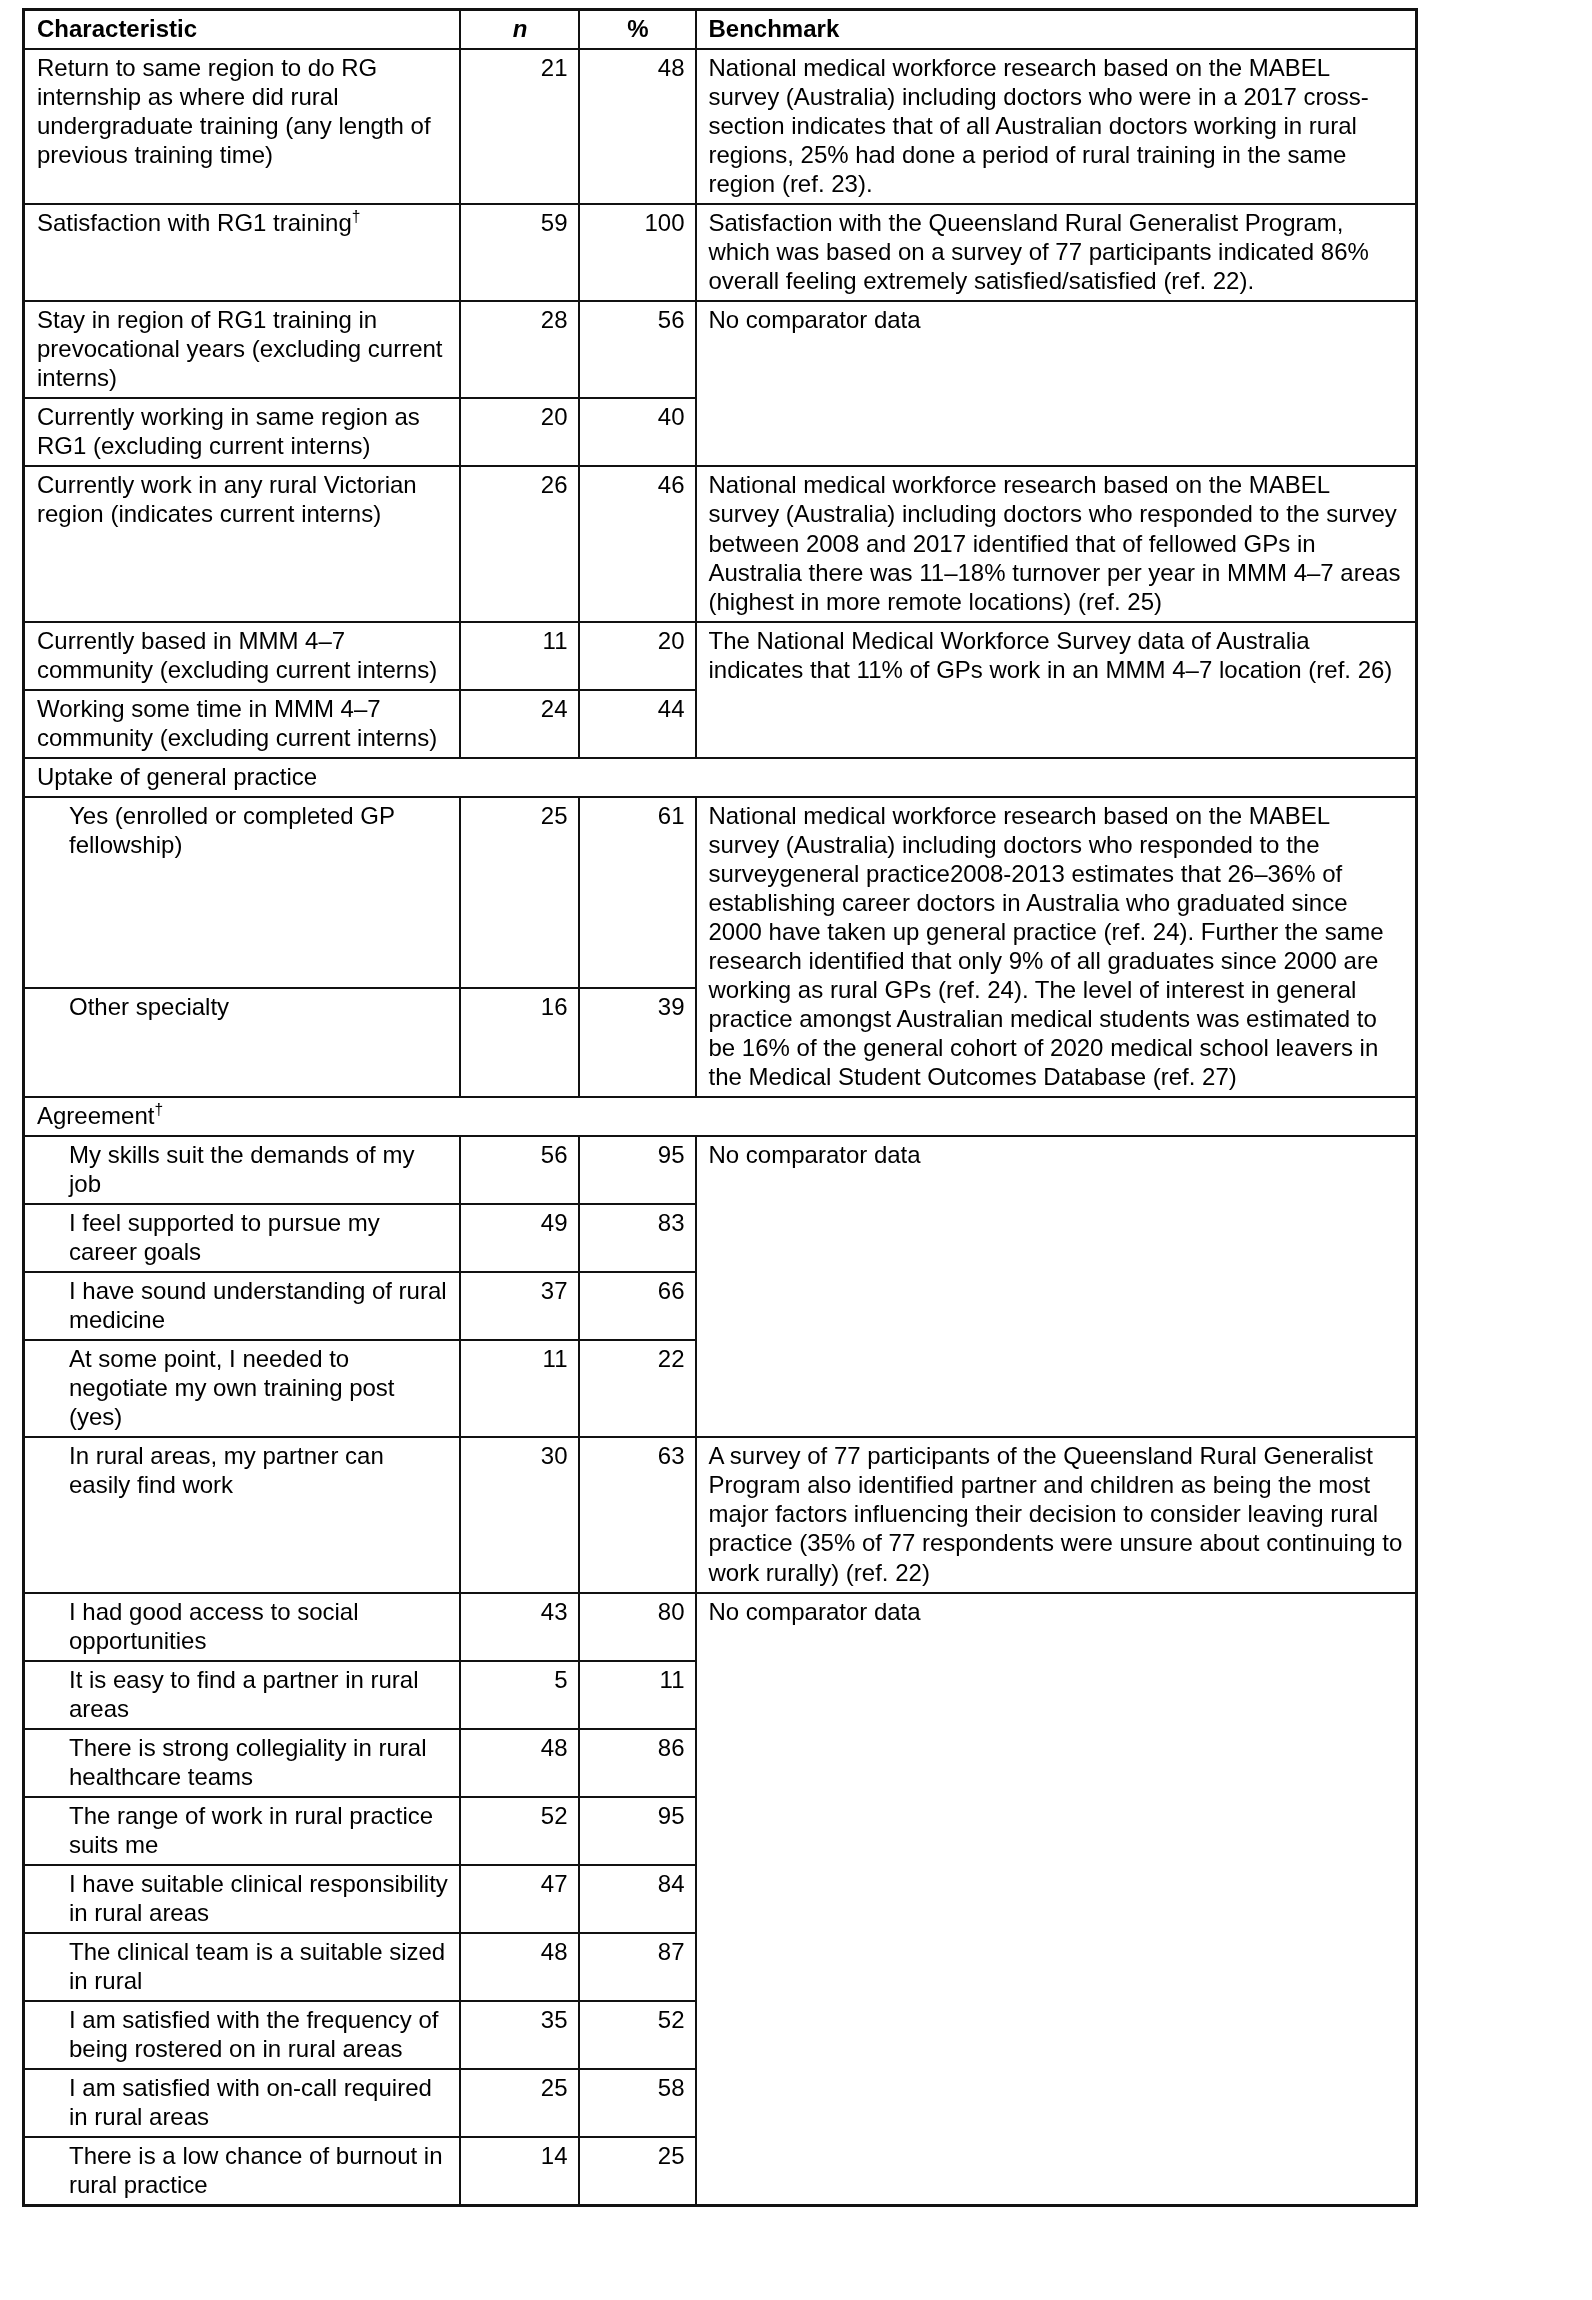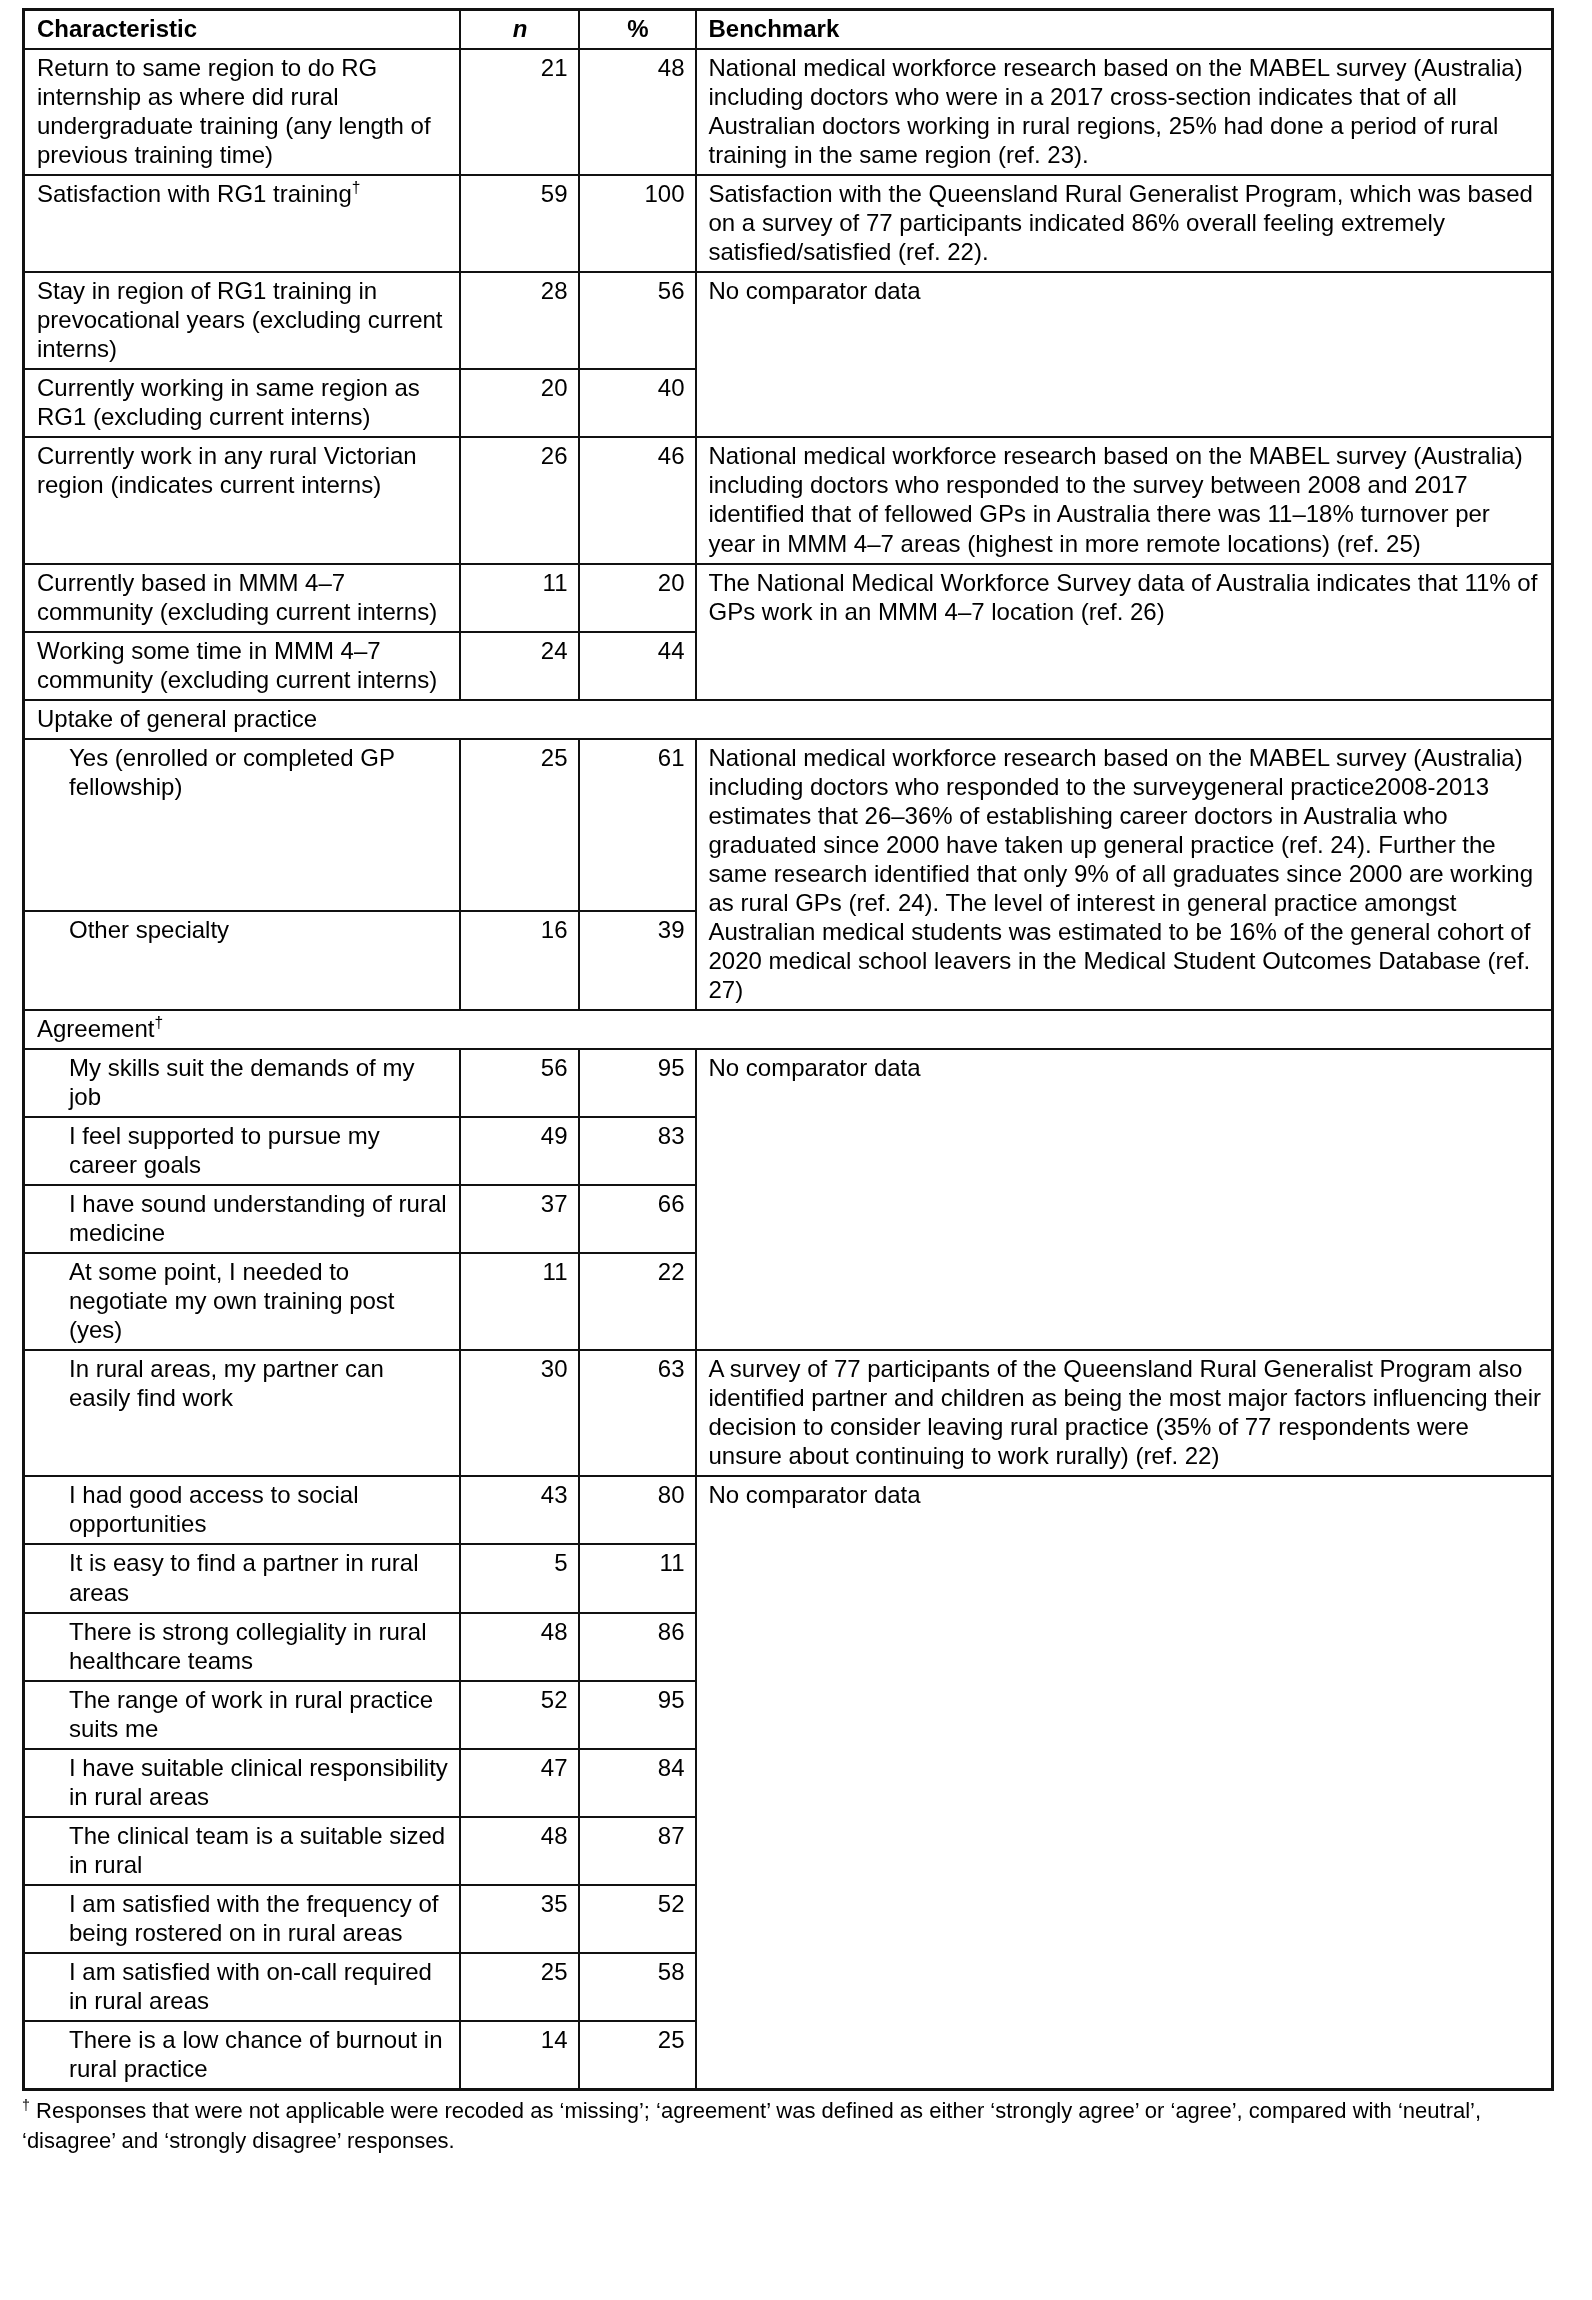--- a/index.html
+++ b/index.html
@@ -11,21 +11,21 @@
   }
   .page {
     width: 1592px;
     box-sizing: border-box;
     padding: 8px 28px 6px 22px;
     background: #ffffff;
   }
   table.char-table {
     border-collapse: collapse;
     table-layout: fixed;
-    width: 1532px;
+    width: 1396px;
     border: 3px solid #111111;
   }
   table.char-table th,
   table.char-table td {
     border: 2px solid #111111;
     vertical-align: top;
     font-size: 24px;
     line-height: 1.21;
     padding: 3px 10px 5px 12px;
     overflow: hidden;
@@ -207,17 +207,16 @@
         </tr>
         <tr>
           <td class="cell-char indent">There is a low chance of burnout in rural practice</td>
           <td class="cell-n">14</td>
           <td class="cell-pct">25</td>
         </tr>
       </tbody>
   </table>
 
   <div class="footnotes">
-    <p><sup class="dagger">†</sup> <span>Responses that were not applicable were recoded as ‘missing’; ‘agreement’ was defined as either ‘strongly agree’ or ‘agree’, compared with ‘neutral’, ‘disagree’ and ‘strongly disagree’ responses.</span></p>
   </div>
 
 </div>
 
 
 </body></html>

